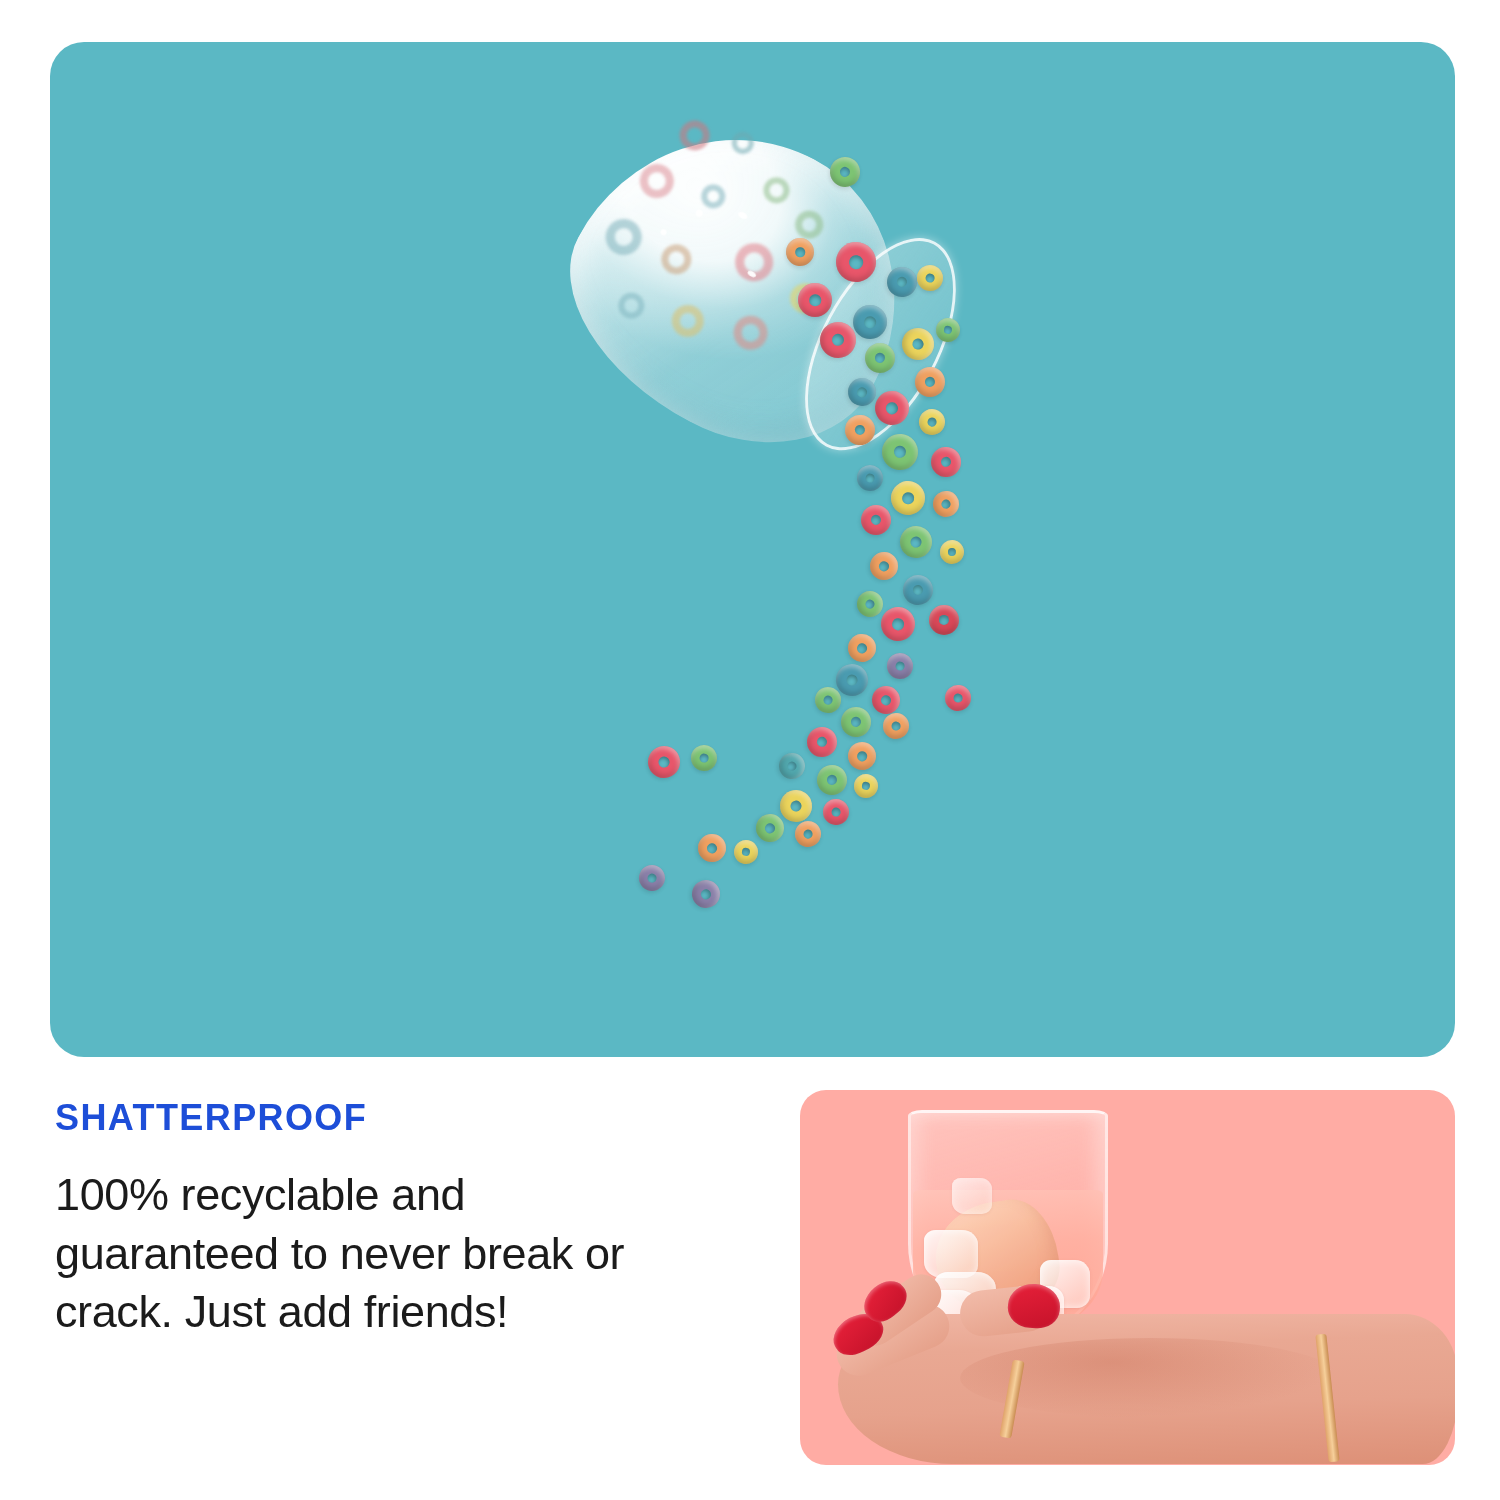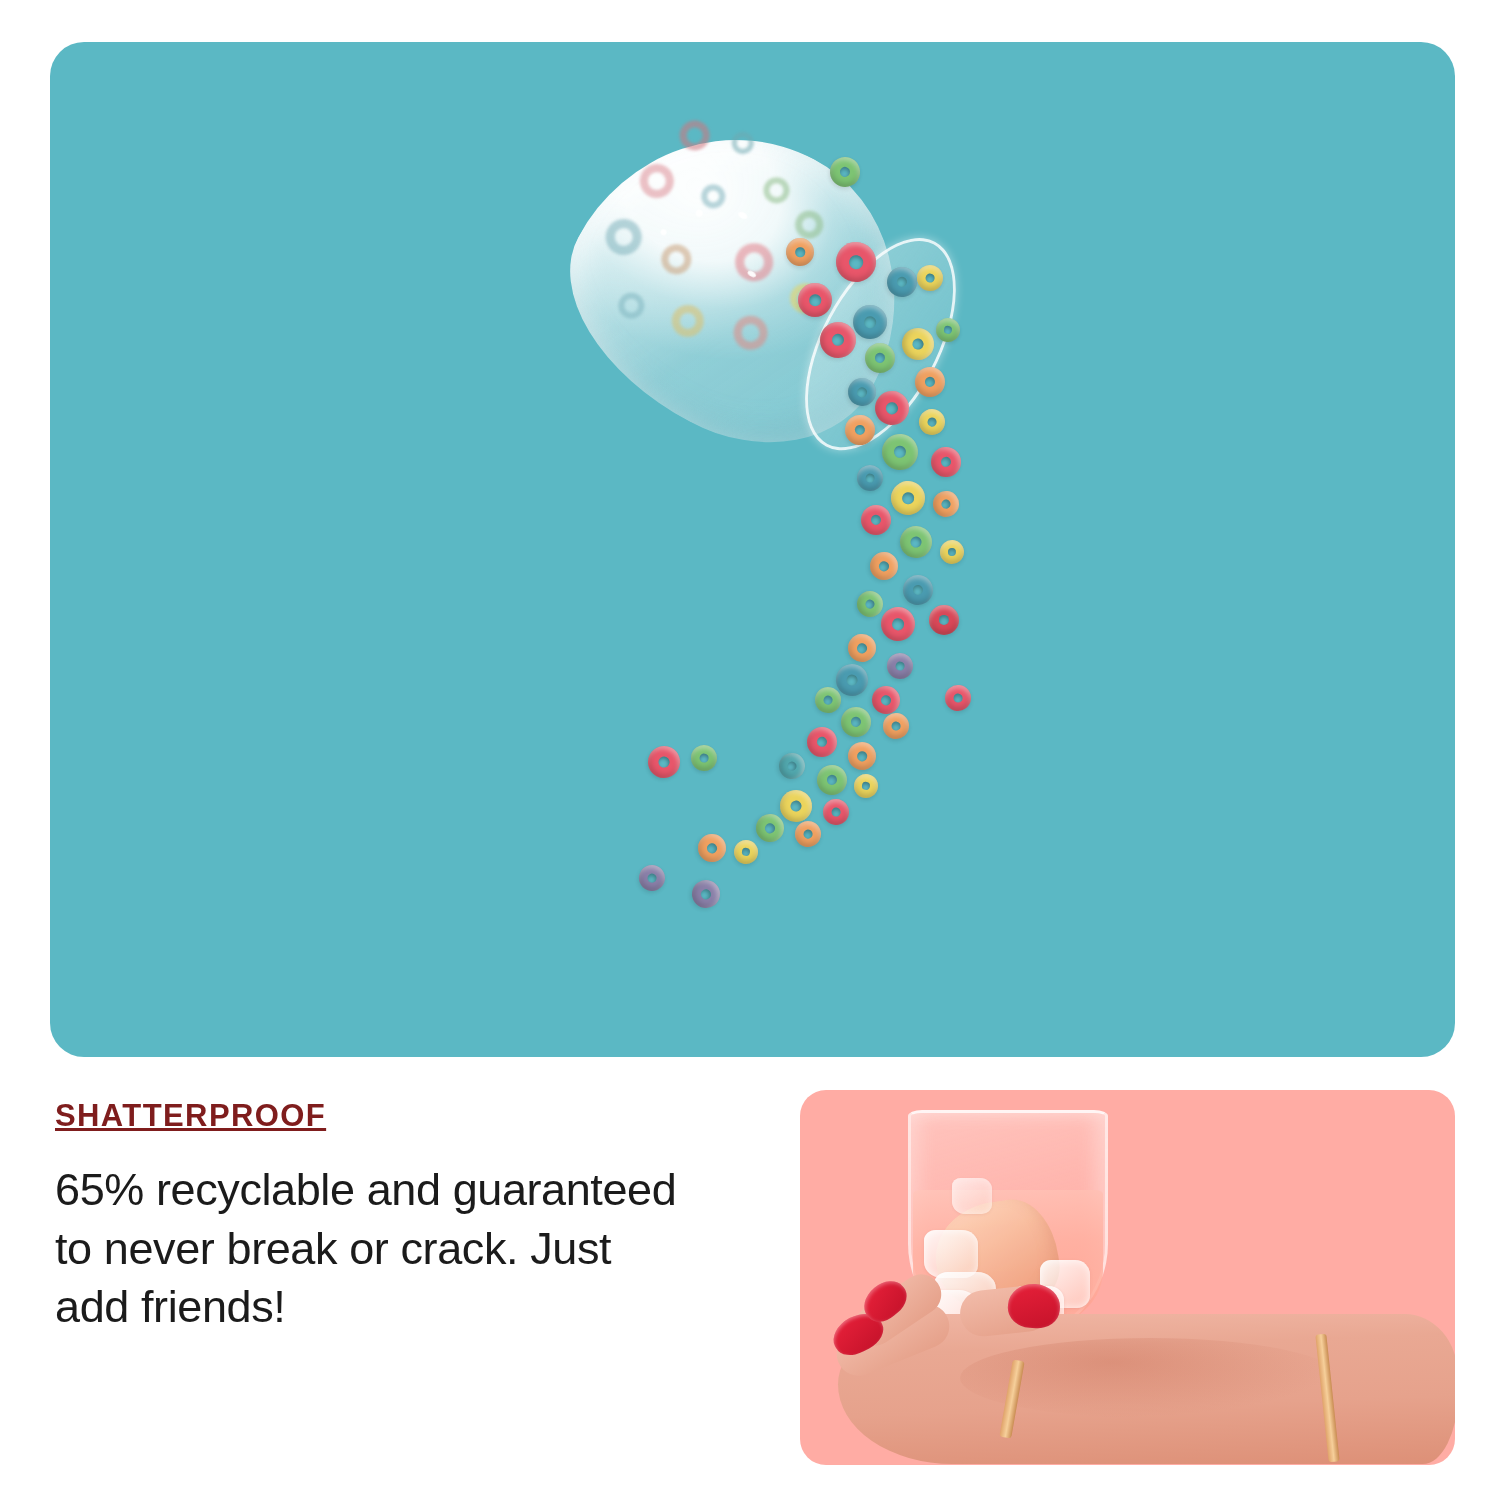--- a/index.html
+++ b/index.html
@@ -59,22 +59,22 @@
   .loop::after{
     content:""; position:absolute; left:50%; top:50%;
     width:34%; height:34%; transform:translate(-50%,-50%);
     border-radius:50%; background:#5bb8c4;
     box-shadow:inset 0 2px 4px rgba(0,0,0,.35);
   }
 
   
   .copy{ position:absolute; left:55px; top:1100px; width:640px; }
   .eyebrow{
-    font-weight:bold; font-size:31px; letter-spacing:1.4px;
-    color:#7f1d1d; line-height:1;text-decoration:underline;
+    font-weight:bold; font-size:36px; letter-spacing:1.4px;
+    color:#1d4ed8; line-height:1;
   }
   .headline{
     margin-top:47px;
     font-size:61px; font-weight:bold; letter-spacing:-1.2px;
     color:#41ad4b; line-height:1; white-space:nowrap;
   }
   .body-copy{
     margin-top:30px;
     font-size:45px; color:#1b1b1b; line-height:1.30; letter-spacing:-.4px;
   }
@@ -240,21 +240,21 @@
         <div class="loop" style="left: 648px; top: 792px; width: 28px; height: 28px; background: rgb(240, 160, 96); transform: rotate(40deg);"></div>
         <div class="loop" style="left: 684px; top: 798px; width: 24px; height: 24px; background: rgb(235, 212, 92); transform: rotate(12deg);"></div>
         <div class="loop" style="left: 589px; top: 823px; width: 26px; height: 26px; background: rgb(138, 127, 168); transform: rotate(22deg);"></div>
         <div class="loop" style="left: 642px; top: 838px; width: 28px; height: 28px; background: rgb(138, 127, 168); transform: rotate(54deg);"></div>
         <div class="loop" style="left: 895px; top: 643px; width: 26px; height: 26px; background: rgb(232, 86, 106); transform: rotate(6deg);"></div>
       </div>
   </div>
 
   <div class="copy">
     <div class="eyebrow">SHATTERPROOF</div>
-    <div class="body-copy">65% recyclable and guaranteed to never break or crack. Just add friends!</div>
+    <div class="body-copy">100% recyclable and guaranteed to never break or crack. Just add friends!</div>
   </div>
 
   <div class="pink">
 
     <div class="pglass">
       <div class="pglass-shell"></div>
       <div class="pglass-liquid"></div>
       <div class="rose"></div>
       <div class="ice" style="left:16px;  top:120px; width:54px; height:48px;"></div>
       <div class="ice" style="left:26px;  top:162px; width:62px; height:56px;"></div>

